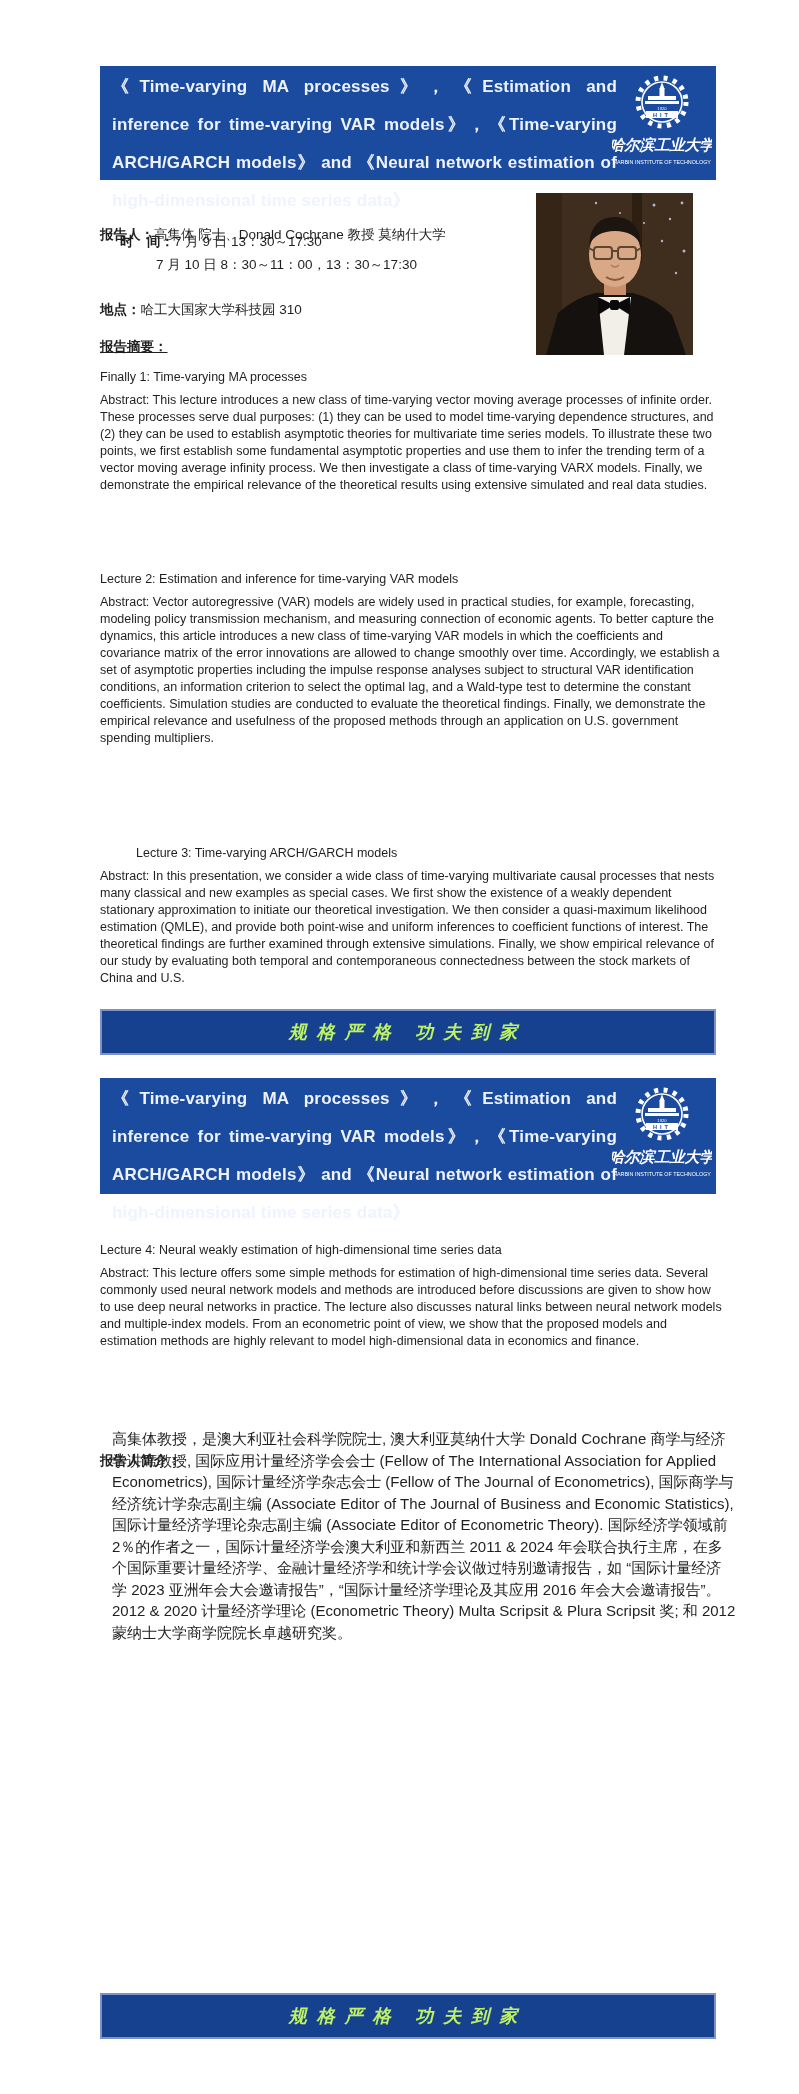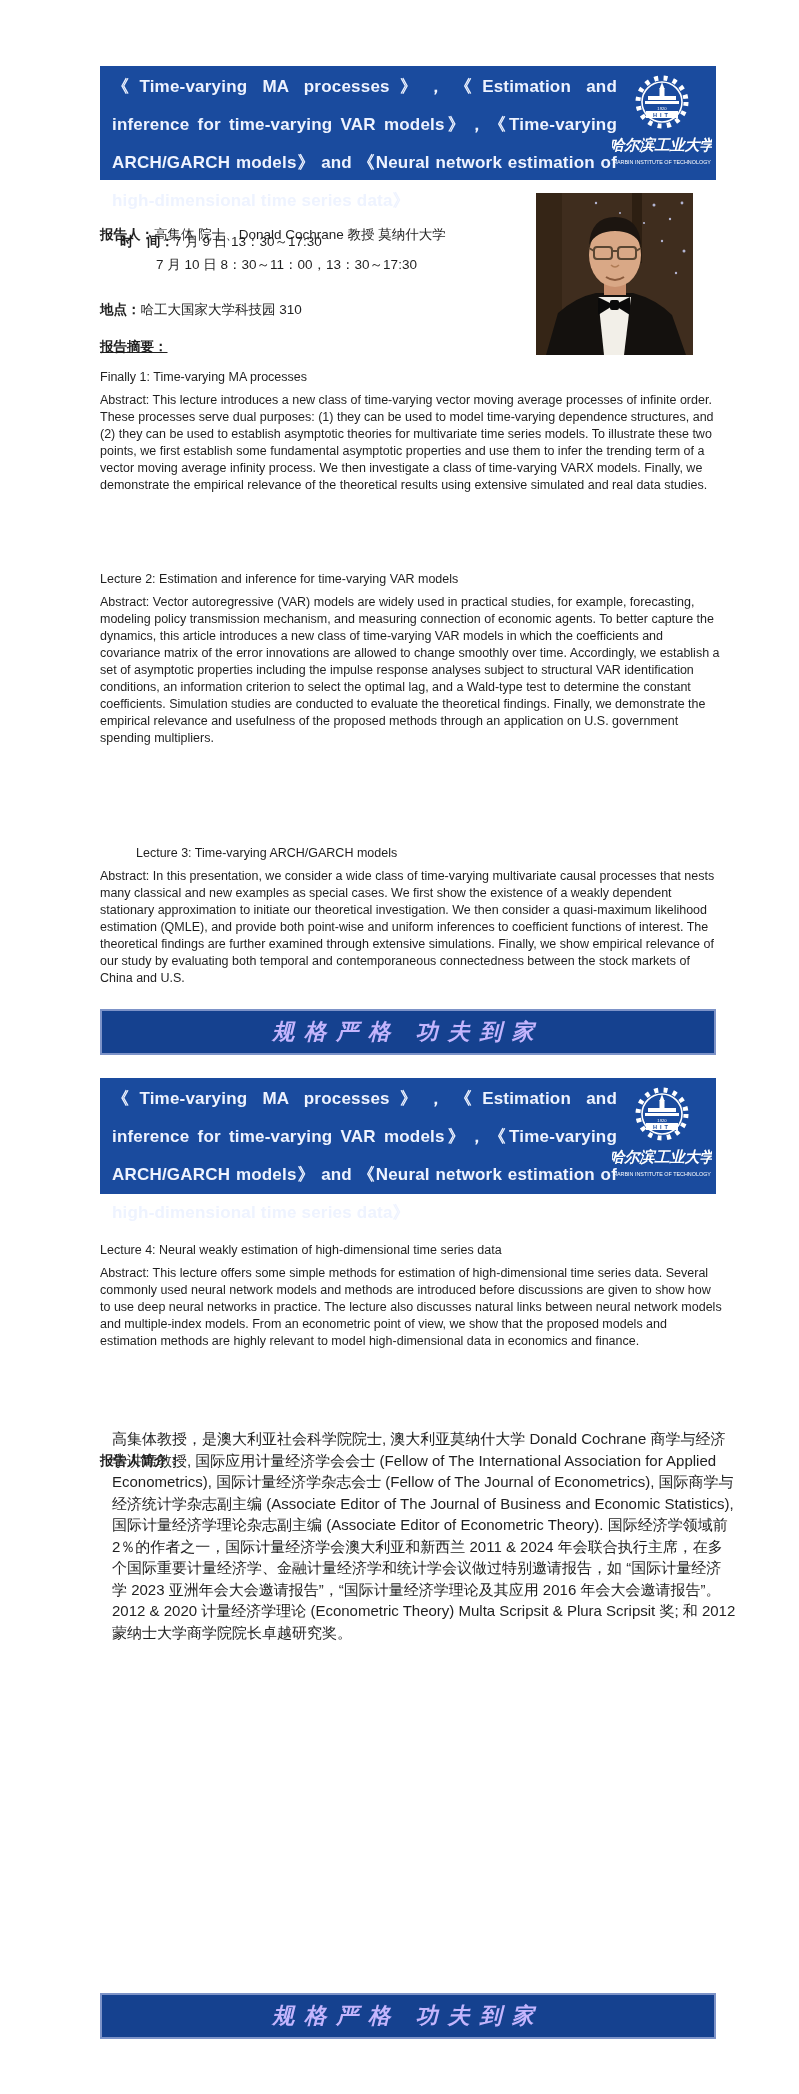--- a/index.html
+++ b/index.html
@@ -9,21 +9,21 @@
 
   
   .title-banner{left:100px;width:616px;background:#1a4b9e;color:#eef3ff;}
   .title-banner .title-text{position:absolute;left:12px;top:2px;width:505px;
         font-size:17px;line-height:38px;text-align:justify;letter-spacing:.2px;font-weight:bold;}
   .hit-logo{position:absolute;right:4px;top:6px;width:100px;height:104px;}
 
   
   .motto-banner{left:100px;width:612px;height:42px;background:#15418f;border:2px solid #7d93c8;
         display:flex;align-items:center;justify-content:center;}
-  .motto-text{color:#c4b5fd;font-size:22px;font-weight:bold;font-style:italic;letter-spacing:10px;
+  .motto-text{color:#bef264;font-size:18px;font-weight:bold;font-style:italic;letter-spacing:10px;
         font-family:"Liberation Serif","DejaVu Serif",serif;}
 
   
   .info-line{left:100px;font-size:13.5px;white-space:nowrap;}
   .info-label{font-weight:bold;}
   .indent{padding-left:56px;}
 
   .heading-cn{left:100px;font-size:13.5px;font-weight:bold;}
 
   .lec-heading{left:100px;font-size:12.5px;}

